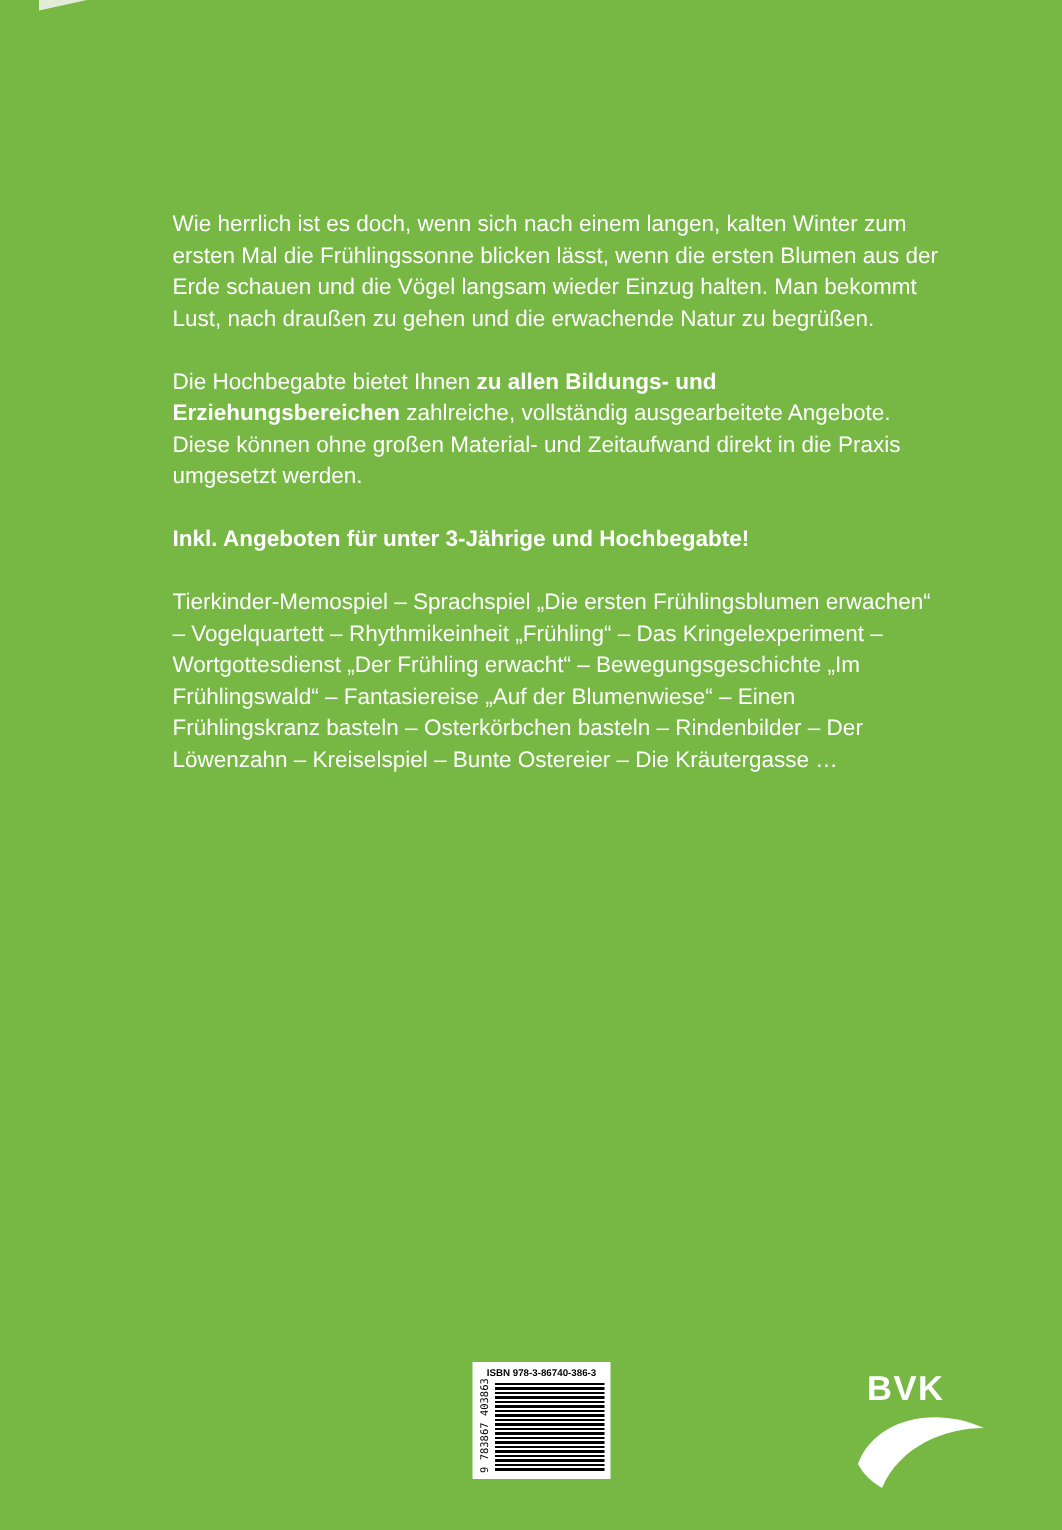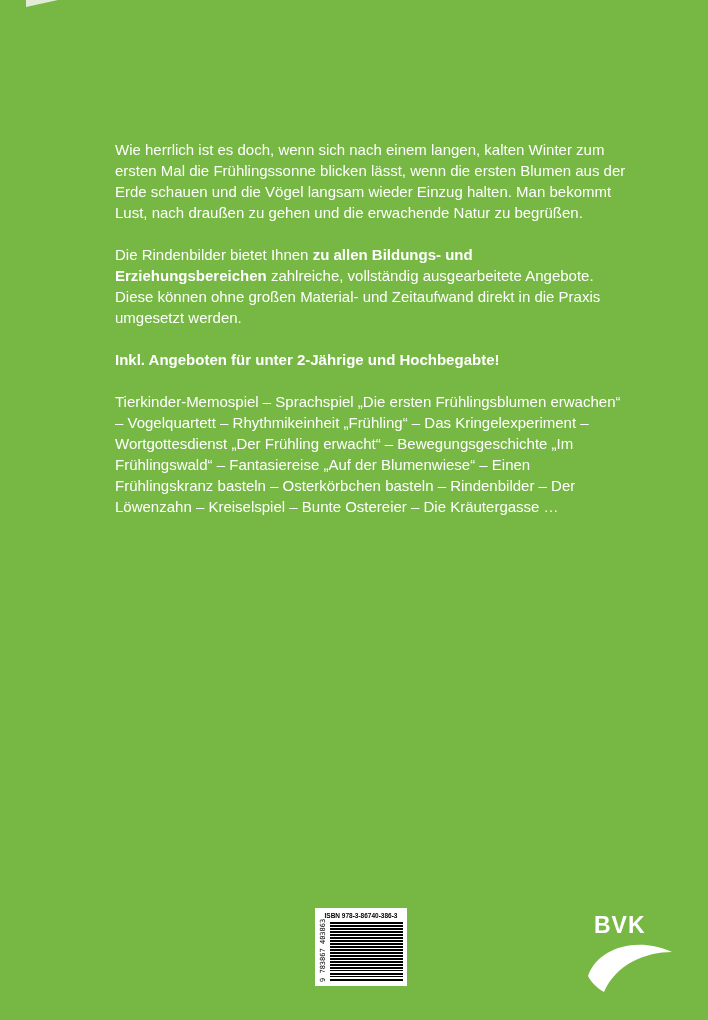--- a/index.html
+++ b/index.html
@@ -93,21 +93,21 @@
       #000000 0px, #000000 1.5px,
       #ffffff 1.5px, #ffffff 3px,
       #000000 3px, #000000 5px,
       #ffffff 5px, #ffffff 6px
     );
   }
 
   
   .publisher {
     position: absolute;
-    left: 584px;
+    left: 568px;
     top: 912px;
     width: 92px;
   }
   .publisher-name {
     font-size: 23px;
     font-weight: bold;
     letter-spacing: 1px;
     margin-left: 10px;
     line-height: 26px;
   }
@@ -118,24 +118,24 @@
 </style>
 </head>
 <body>
 
 <div class="page-curl"></div>
 
 <main class="blurb">
   <p>Wie herrlich ist es doch, wenn sich nach einem langen, kalten Winter zum ersten Mal die Frühlingssonne blicken lässt, wenn die ersten Blumen aus der Erde schauen und die Vögel langsam wieder Einzug halten. Man bekommt Lust, nach draußen zu gehen und die erwachende Natur zu begrüßen.</p>
 
 
-  <p><span>Die Rindenbilder bietet Ihnen </span><span class="bold">zu allen Bildungs- und Erziehungsbereichen</span><span> zahlreiche, vollständig ausgearbeitete Angebote. Diese können ohne großen Material- und Zeitaufwand direkt in die Praxis umgesetzt werden.</span></p>
+  <p><span>Die Hochbegabte bietet Ihnen </span><span class="bold">zu allen Bildungs- und Erziehungsbereichen</span><span> zahlreiche, vollständig ausgearbeitete Angebote. Diese können ohne großen Material- und Zeitaufwand direkt in die Praxis umgesetzt werden.</span></p>
 
 
-  <p class="bold">Inkl. Angeboten für unter 2-Jährige und Hochbegabte!</p>
+  <p class="bold">Inkl. Angeboten für unter 3-Jährige und Hochbegabte!</p>
 
   <p>Tierkinder-Memospiel – Sprachspiel „Die ersten Frühlingsblumen erwachen“ – Vogelquartett – Rhythmikeinheit „Frühling“ – Das Kringelexperiment – Wortgottesdienst „Der Frühling erwacht“ – Bewegungsgeschichte „Im Frühlingswald“ – Fantasiereise „Auf der Blumenwiese“ – Einen Frühlingskranz basteln – Osterkörbchen basteln – Rindenbilder – Der Löwenzahn – Kreiselspiel – Bunte Ostereier – Die Kräutergasse …</p>
 </main>
 
 <div class="barcode-box">
   <div class="isbn-label">ISBN 978-3-86740-386-3</div>
   <div class="barcode-body">
     <div class="barcode-digits">9 783867 403863</div>
     <div class="barcode-bars"></div>
   </div>

